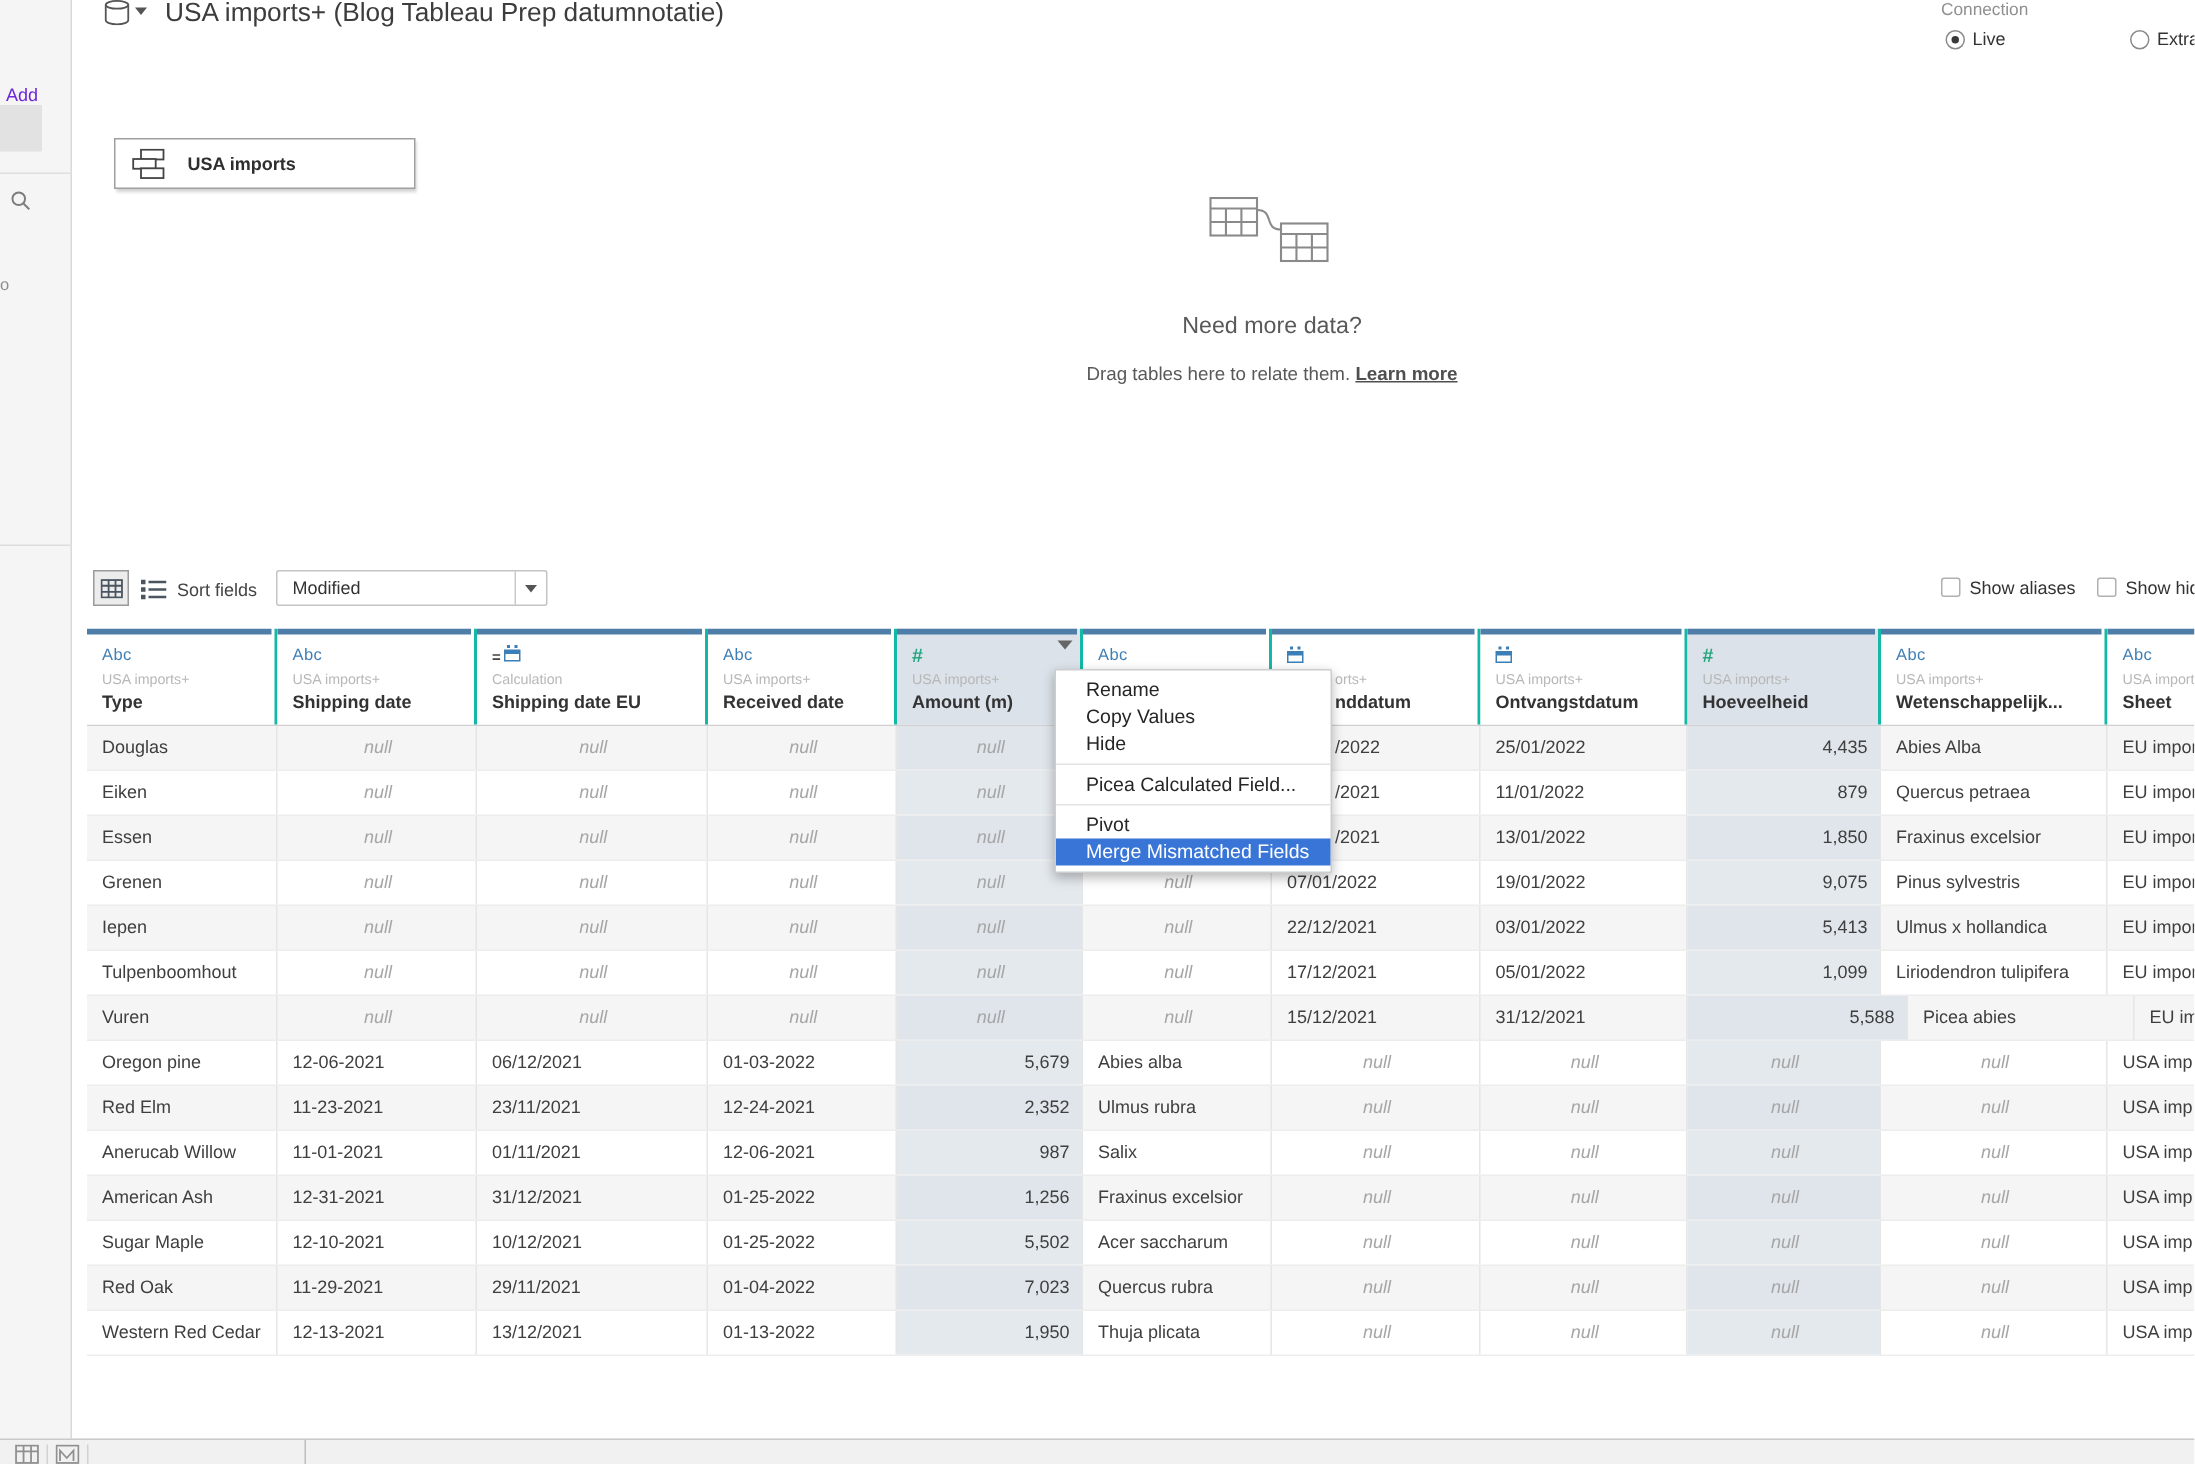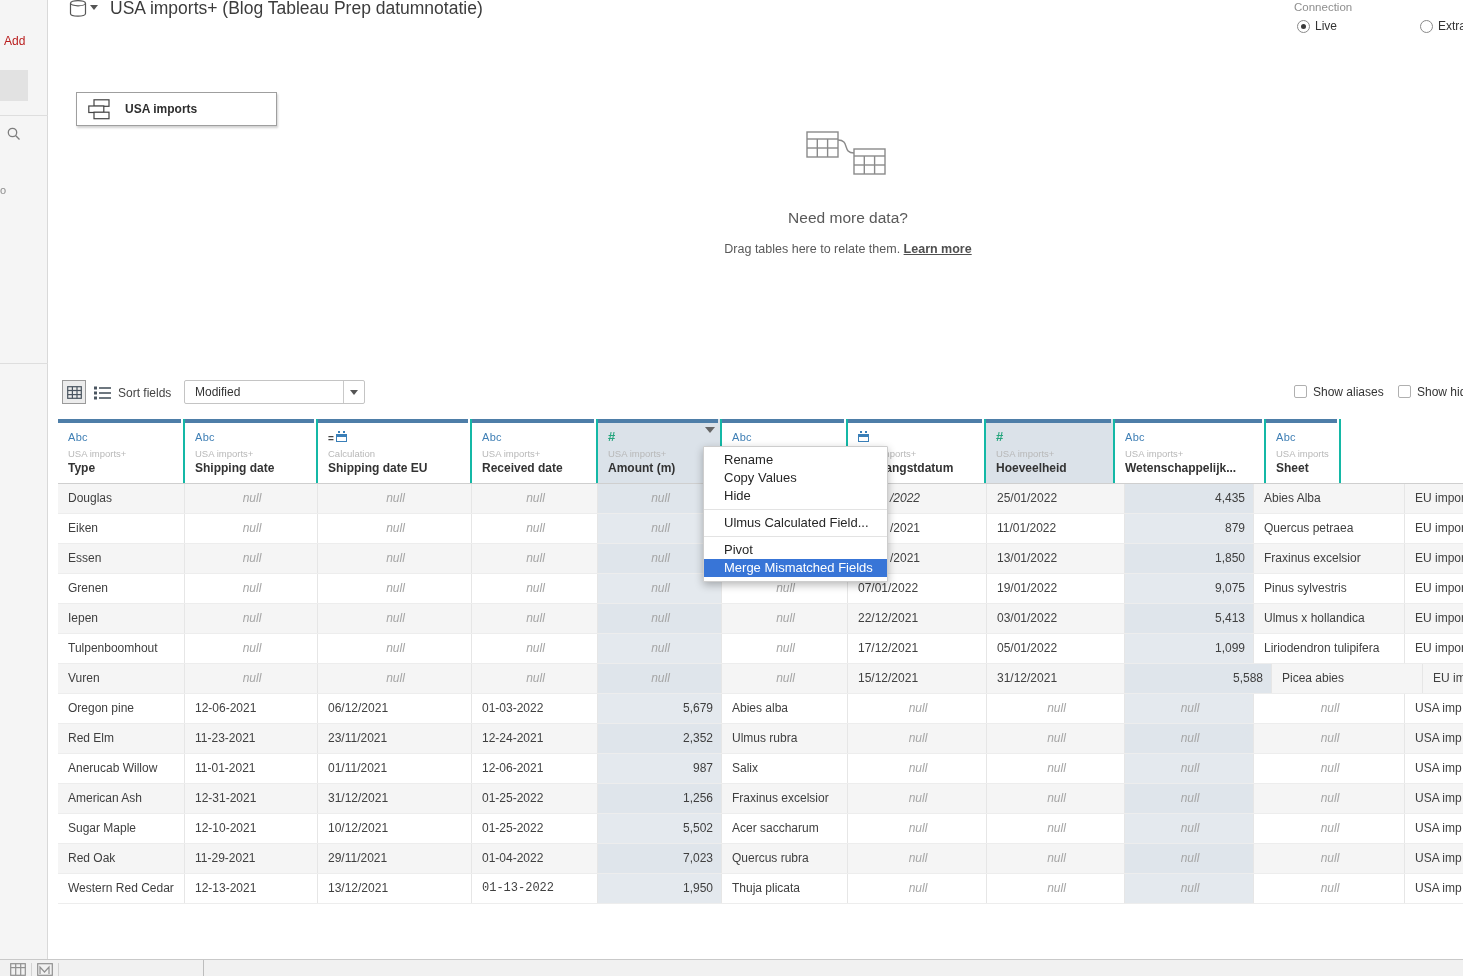--- a/index.html
+++ b/index.html
@@ -5,21 +5,21 @@
   * { margin:0; padding:0; box-sizing:border-box; }
   html,body { width:1463px; height:976px; }
   body {
     position:relative; overflow:hidden; background:#fff;
     font-family:"Liberation Sans","DejaVu Sans",sans-serif; color:#3f3f3f;
   }
   .abs { position:absolute; }
 
   
   .sidebar { left:0; top:0; width:48px; height:959px; background:#f5f5f5; border-right:1px solid #d9d9d9; }
-  .add-link { left:4px; top:34px; font-size:12px; color:#b91c1c; cursor:pointer; }
+  .add-link { left:4px; top:56px; font-size:12px; color:#6d28d9; cursor:pointer; }
   .thumb { left:0; top:70px; width:28px; height:31px; background:#e2e2e2; }
   .sb-div { left:0; width:48px; height:1px; background:#dedede; }
   .search-wrap { left:6px; top:126px; width:16px; height:16px; }
   .sb-frag { left:0; top:184px; font-size:11px; color:#8d8d8d; }
 
   
   .db-icon { left:69px; top:0px; }
   .db-caret { left:90px; top:5px; width:0; height:0; border-left:4px solid transparent; border-right:4px solid transparent; border-top:5px solid #555; }
   .page-title { left:110px; top:-2px; font-size:17.5px; color:#3c3c3c; white-space:nowrap; }
 
@@ -239,20 +239,28 @@
         <div class="ttl">Amount (m)</div>
       </div>
       <div class="col-head" style="width: 126px;">
         <div class="strip"></div>
         <div class="icon-row">
           <span class="t-abc">Abc</span>
         </div>
         <div class="src"></div>
         <div class="ttl"></div>
       </div>
+      <div class="col-head" style="width: 139px;">
+        <div class="strip"></div>
+        <div class="icon-row">
+          <span class="cal"></span>
+        </div>
+        <div class="src ob">orts+</div>
+        <div class="ttl ob">nddatum</div>
+      </div>
       <div class="col-head" style="width: 138px;">
         <div class="strip"></div>
         <div class="icon-row">
           <span class="cal"></span>
         </div>
         <div class="src">USA imports+</div>
         <div class="ttl">Ontvangstdatum</div>
       </div>
       <div class="col-head sel" style="width: 129px;">
         <div class="strip"></div>
@@ -280,21 +288,21 @@
       </div>
     </div>
   <div id="grid-body">
       <div class="grid-row alt">
         <div class="cell al-left" style="width: 127px;">Douglas</div>
         <div class="cell al-left null" style="width: 133px;">null</div>
         <div class="cell al-left null" style="width: 154px;">null</div>
         <div class="cell al-left null" style="width: 126px;">null</div>
         <div class="cell al-right selc null" style="width: 124px;">null</div>
         <div class="cell al-left" style="width: 126px;"></div>
-        <div class="cell al-left frag" style="width: 139px; font-style: italic;">/2022</div>
+        <div class="cell al-left frag" style="width: 139px;">/2022</div>
         <div class="cell al-left" style="width: 138px;">25/01/2022</div>
         <div class="cell al-right selc" style="width: 129px;">4,435</div>
         <div class="cell al-left" style="width: 151px;">Abies Alba</div>
         <div class="cell al-left" style="width: 75px;">EU impor</div>
       </div>
       <div class="grid-row">
         <div class="cell al-left" style="width: 127px;">Eiken</div>
         <div class="cell al-left null" style="width: 133px;">null</div>
         <div class="cell al-left null" style="width: 154px;">null</div>
         <div class="cell al-left null" style="width: 126px;">null</div>
@@ -446,38 +454,38 @@
         <div class="cell al-left null" style="width: 139px;">null</div>
         <div class="cell al-left null" style="width: 138px;">null</div>
         <div class="cell al-right selc null" style="width: 129px;">null</div>
         <div class="cell al-left null" style="width: 151px;">null</div>
         <div class="cell al-left" style="width: 75px;">USA imp</div>
       </div>
       <div class="grid-row">
         <div class="cell al-left" style="width: 127px;">Western Red Cedar</div>
         <div class="cell al-left" style="width: 133px;">12-13-2021</div>
         <div class="cell al-left" style="width: 154px;">13/12/2021</div>
-        <div class="cell al-left" style="width: 126px; font-family: Liberation Mono, monospace;">01-13-2022</div>
+        <div class="cell al-left" style="width: 126px;">01-13-2022</div>
         <div class="cell al-right selc" style="width: 124px;">1,950</div>
         <div class="cell al-left" style="width: 126px;">Thuja plicata</div>
         <div class="cell al-left null" style="width: 139px;">null</div>
         <div class="cell al-left null" style="width: 138px;">null</div>
         <div class="cell al-right selc null" style="width: 129px;">null</div>
         <div class="cell al-left null" style="width: 151px;">null</div>
         <div class="cell al-left" style="width: 75px;">USA imp</div>
       </div>
     </div>
 </div>
 
 <div class="abs ctx-menu" id="ctx-menu">
     <div class="ctx-item">Rename</div>
     <div class="ctx-item">Copy Values</div>
     <div class="ctx-item">Hide</div>
     <div class="ctx-sep"></div>
-    <div class="ctx-item">Ulmus Calculated Field...</div>
+    <div class="ctx-item">Picea Calculated Field...</div>
     <div class="ctx-sep"></div>
     <div class="ctx-item">Pivot</div>
     <div class="ctx-item hl">Merge Mismatched Fields</div>
   </div>
 
 <div class="abs bottom-strip">
   <svg class="bs-icon" style="left:10px" width="16" height="13" viewBox="0 0 16 13">
       <rect x="0.7" y="0.7" width="14.6" height="11.6" fill="none" stroke="#909090" stroke-width="1.2"></rect>
       <line x1="0.7" y1="4.6" x2="15.3" y2="4.6" stroke="#909090" stroke-width="1.2"></line>
       <line x1="5.7" y1="0.7" x2="5.7" y2="12.3" stroke="#909090" stroke-width="1.2"></line>

